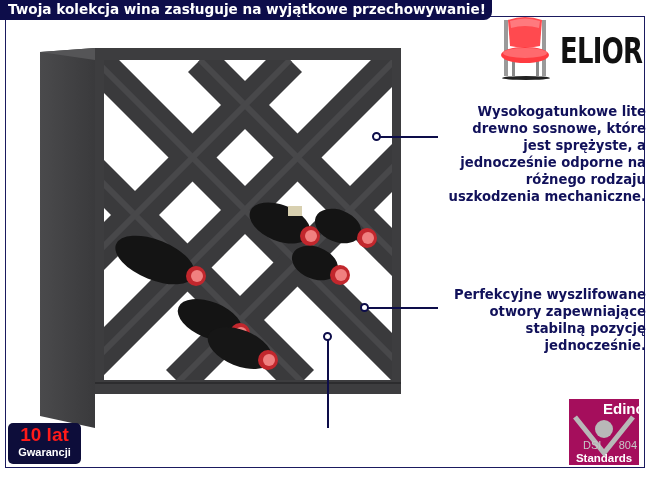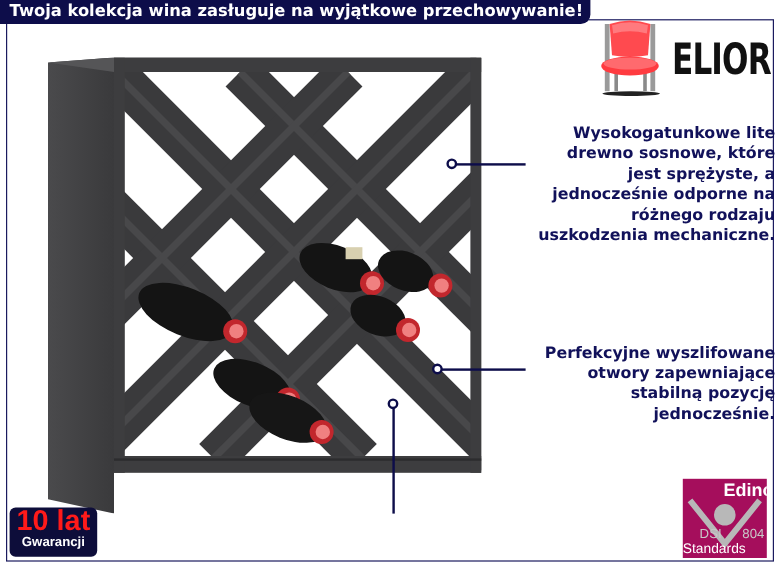--- a/index.html
+++ b/index.html
@@ -38,29 +38,29 @@
   .dot {
     position: absolute; width: 9px; height: 9px; border-radius: 50%;
     background: #ffffff; border: 2px solid #0d0d4a;
   }
   .line { position: absolute; background: #0d0d4a; }
 
   .warranty {
     position: absolute; left: 8px; top: 423px; width: 73px; height: 41px;
     background: #0d0d3a; border-radius: 5px; text-align: center;
   }
-  .warranty .big { color: #ff1a1a; font-size: 24px; font-weight: bold; line-height: 21px; display: block; margin-top: 1px; font-family: "Liberation Sans", sans-serif; }
+  .warranty .big { color: #ff1a1a; font-size: 19px; font-weight: bold; line-height: 21px; display: block; margin-top: 1px; font-family: "Liberation Sans", sans-serif; }
   .warranty .small { color: #ffffff; font-size: 11px; font-weight: bold; line-height: 14px; display: block; font-family: "Liberation Sans", sans-serif; }
 
   .edinos {
     position: absolute; left: 569px; top: 399px; width: 70px; height: 66px;
     background: #a50e5c; overflow: hidden;
   }
   .edinos .t1 { position: absolute; left: 0; width: 70px; top: 1px; text-align: center; color: #ffffff; font-weight: bold; font-size: 15px; font-family: "Liberation Sans", sans-serif; margin-left: 24px; }
-  .edinos .t2 { position: absolute; left: 0; width: 70px; bottom: 1px; color: #ffffff; font-weight: normal; font-size: 11.5px; font-family: "Liberation Sans", sans-serif; }
+  .edinos .t2 { position: absolute; left: 0; width: 70px; bottom: 1px; text-align: center; color: #ffffff; font-weight: bold; font-size: 11.5px; font-family: "Liberation Sans", sans-serif; }
   .edinos .dsi { position: absolute; left: 14px; top: 40px; color: #c8c8c8; font-size: 11px; font-family: "Liberation Sans", sans-serif; }
   .edinos .num { position: absolute; right: 2px; top: 40px; color: #c8c8c8; font-size: 11px; font-family: Liberation Sans, sans-serif; }
 </style>
 </head>
 <body>
 
 <div class="frame"></div>
 <div class="header-tab">Twoja kolekcja wina zasługuje na wyjątkowe przechowywanie!</div>
 
 <div class="logo">

